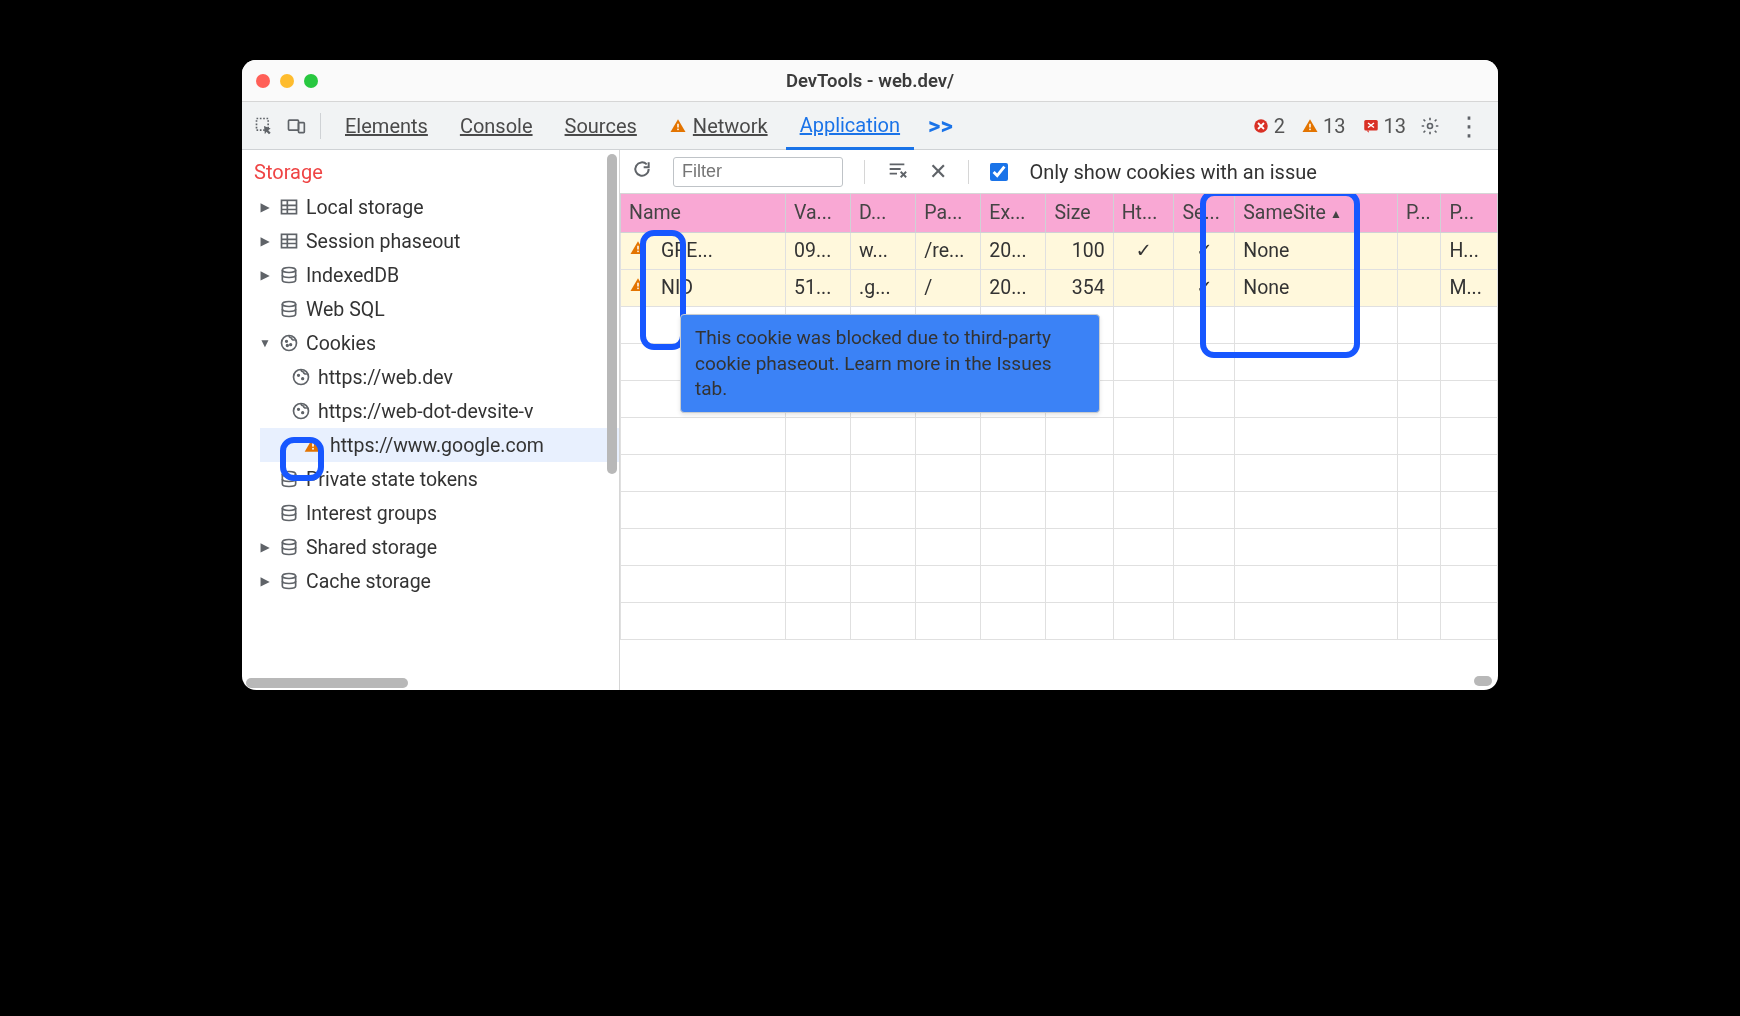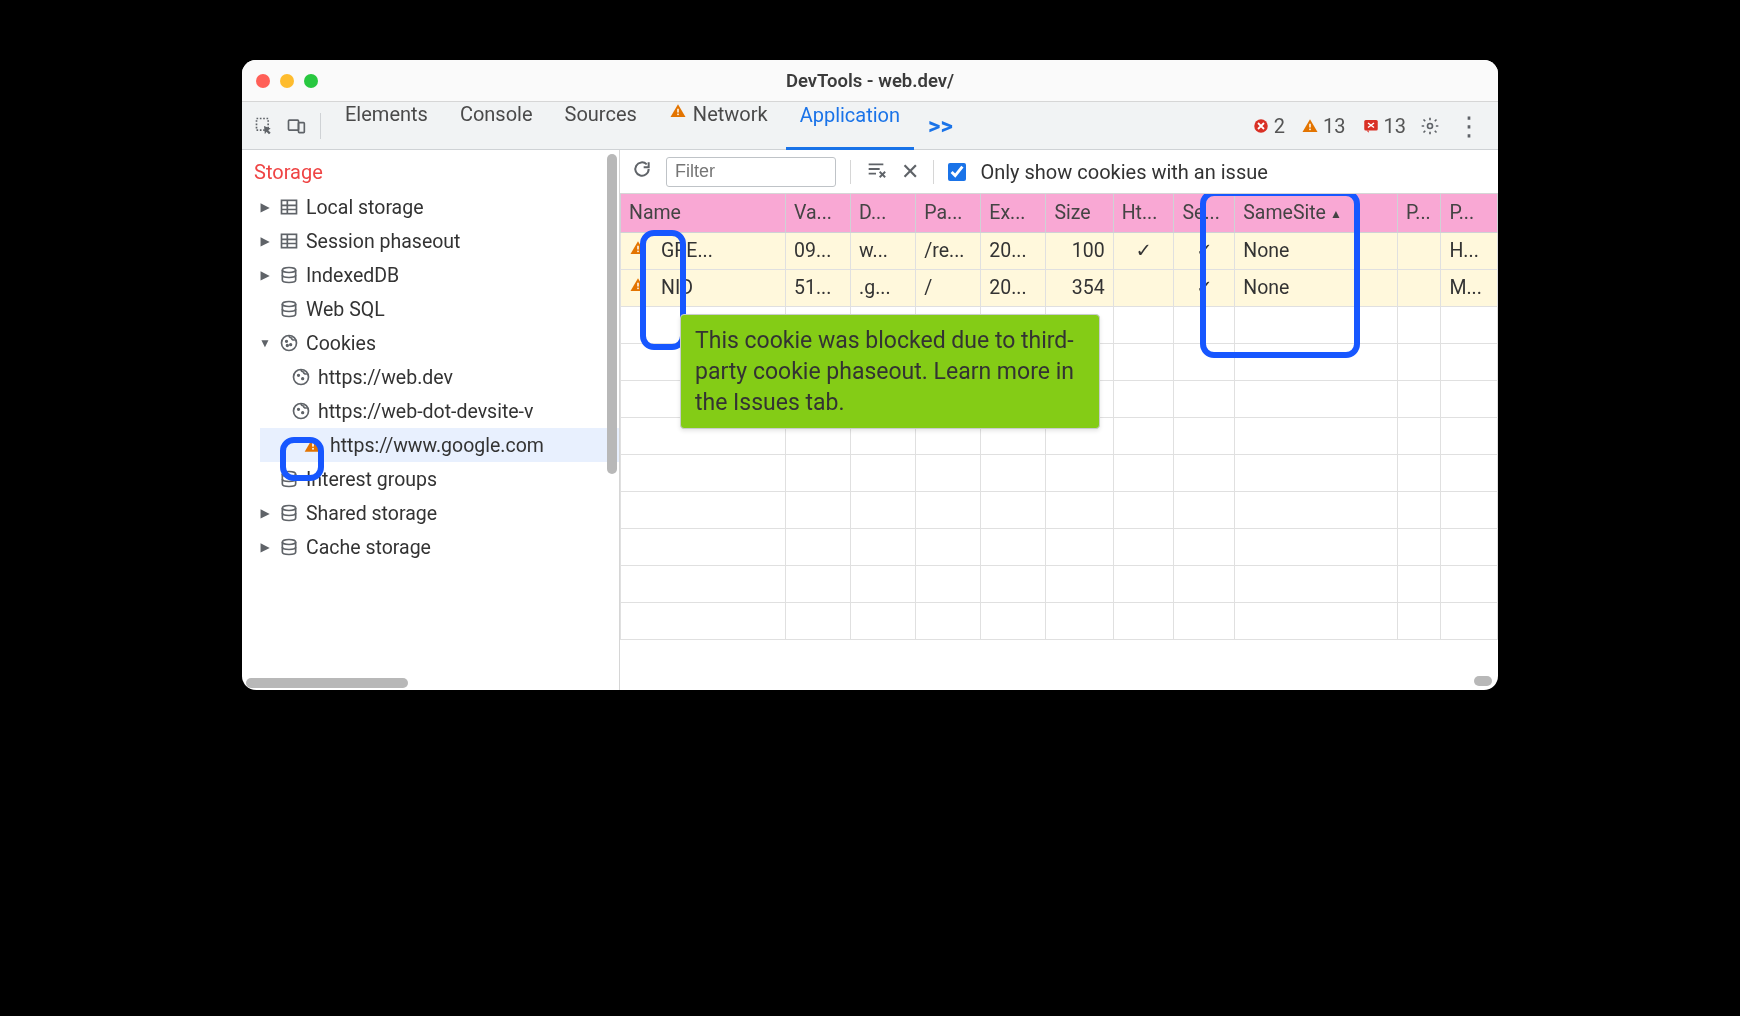--- a/index.html
+++ b/index.html
@@ -37,21 +37,21 @@
     height: 48px;
     background: #f1f3f4;
     border-bottom: 1px solid #cfd2d5;
     display: flex; align-items: center;
     padding: 0 8px;
     gap: 4px;
     color:#555;
   }
   .tb-icon { width:28px; height:28px; display:flex; align-items:center; justify-content:center; cursor:pointer; color:#5f6368; }
   .tb-icon svg { width:20px; height:20px; }
-  .tab { padding: 0 14px; height:100%; display:flex; align-items:flex-start; gap:6px; cursor:pointer; color:#4a4a4a;}
+  .tab { padding: 0 14px; height:100%; display:flex; align-items:center; gap:6px; cursor:pointer; color:#4a4a4a;text-decoration:underline;}
   .tab.active { color:#1a73e8; border-bottom:3px solid #1a73e8; margin-bottom:-1px; font-weight:400;}
   .more { color:#1a73e8; font-size:24px; padding:0 10px; cursor:pointer; font-weight:700;}
   .tabbar .right { margin-left:auto; display:flex; align-items:center; gap:4px;}
   .badge-group { display:flex; align-items:center; gap:4px; padding:0 6px;}
   .err-ico, .warn-ico, .msg-ico { display:inline-flex; }
   .err-ico svg, .warn-ico svg, .msg-ico svg { width:18px; height:18px; }
   .kebab { font-size:26px; color:#5f6368; padding:0 8px; cursor:pointer; line-height:1;}
   
   .main {
     display:flex;
@@ -76,21 +76,21 @@
   .sb-scroll { position:absolute; right:2px; top:0; width:10px; height:480px; }
   .sb-scroll-thumb { position:absolute; top:4px; width:10px; height:320px; background:#b8b8b8; border-radius:5px;}
   .sb-hscroll { position:absolute; bottom:2px; left:4px; height:10px; width:370px;}
   .sb-hscroll-thumb { position:absolute; left:0; height:10px; width:162px; background:#b8b8b8; border-radius:5px;}
   
   .anno { position:absolute; border:6px solid #1757ff; border-radius:14px; pointer-events:none; }
   
   .rpane { flex:1; display:flex; flex-direction:column; min-width:0;}
   .toolbar {
     height:44px; border-bottom:1px solid #d6d6d6;
-    display:flex; align-items:center; gap:14px; padding:0 12px;
+    display:flex; align-items:center; gap:21px; padding:0 12px;
     color:#5f6368;
   }
   .toolbar .refresh { cursor:pointer; }
   .toolbar .refresh svg { width:20px;height:20px;}
   .filter {
     border:1px solid #bfc3c7; border-radius:3px;
     height:30px; width:170px; padding:0 8px; font-size:18px; color:#5f6368;
     background:#fff;
   }
   .toolbar .divider { width:1px; height:24px; background:#d6d6d6;}
@@ -111,22 +111,22 @@
   .name-cell { display:flex; align-items:flex-end; gap:2px;}
   .check { text-align:center;}
   .sort-caret { font-size:12px; vertical-align:middle; margin-left:4px;}
   col.c-name{width:152px;} col.c-va{width:60px;} col.c-d{width:60px;} col.c-pa{width:60px;}
   col.c-ex{width:60px;} col.c-size{width:62px;} col.c-ht{width:56px;} col.c-se{width:56px;}
   col.c-ss{width:150px;} col.c-p1{width:40px;} col.c-p2{width:52px;}
   .num { text-align:right;}
   
   .tooltip {
     position:absolute; left:60px; top:120px;
-    background:#84cc16; border:1px solid #c9ccce; border-radius:4px;
-    padding:10px 14px; width:420px; font-size:23px; color:#333; line-height:1.35;
+    background:#3b82f6; border:1px solid #c9ccce; border-radius:4px;
+    padding:10px 14px; width:420px; font-size:19px; color:#333; line-height:1.35;
     box-shadow:0 2px 4px rgba(0,0,0,.1);
   }
   .rpane-hscroll { position:absolute; bottom:4px; right:6px; height:10px; width:18px; background:#b8b8b8; border-radius:5px;}
 </style>
 </head>
 <body>
 
 <div class="window">
 
   <div class="titlebar">
@@ -312,20 +312,31 @@
           <span class="tree-ico">
               <svg viewBox="0 0 24 24">
                 <path d="M12 3 L22 20 H2 Z" fill="#e37400"></path>
                 <rect x="11" y="9" width="2" height="5" fill="#fff"></rect>
                 <rect x="11" y="15.5" width="2" height="2" fill="#fff"></rect>
               </svg>
             </span>
           <span>https://www.google.com</span>
         </div>
 
+        <div class="tree-row lvl1">
+          <span class="spacer"></span>
+          <span class="tree-ico">
+              <svg viewBox="0 0 24 24" fill="none" stroke="#5f6368" stroke-width="2">
+                <ellipse cx="12" cy="6" rx="8" ry="3"></ellipse>
+                <path d="M4 6v12c0 1.7 3.6 3 8 3s8-1.3 8-3V6"></path>
+                <path d="M4 12c0 1.7 3.6 3 8 3s8-1.3 8-3"></path>
+              </svg>
+            </span>
+          <span>Private state tokens</span>
+        </div>
         <div class="tree-row lvl1">
           <span class="spacer"></span>
           <span class="tree-ico">
               <svg viewBox="0 0 24 24" fill="none" stroke="#5f6368" stroke-width="2">
                 <ellipse cx="12" cy="6" rx="8" ry="3"></ellipse>
                 <path d="M4 6v12c0 1.7 3.6 3 8 3s8-1.3 8-3V6"></path>
                 <path d="M4 12c0 1.7 3.6 3 8 3s8-1.3 8-3"></path>
               </svg>
             </span>
           <span>Interest groups</span>

